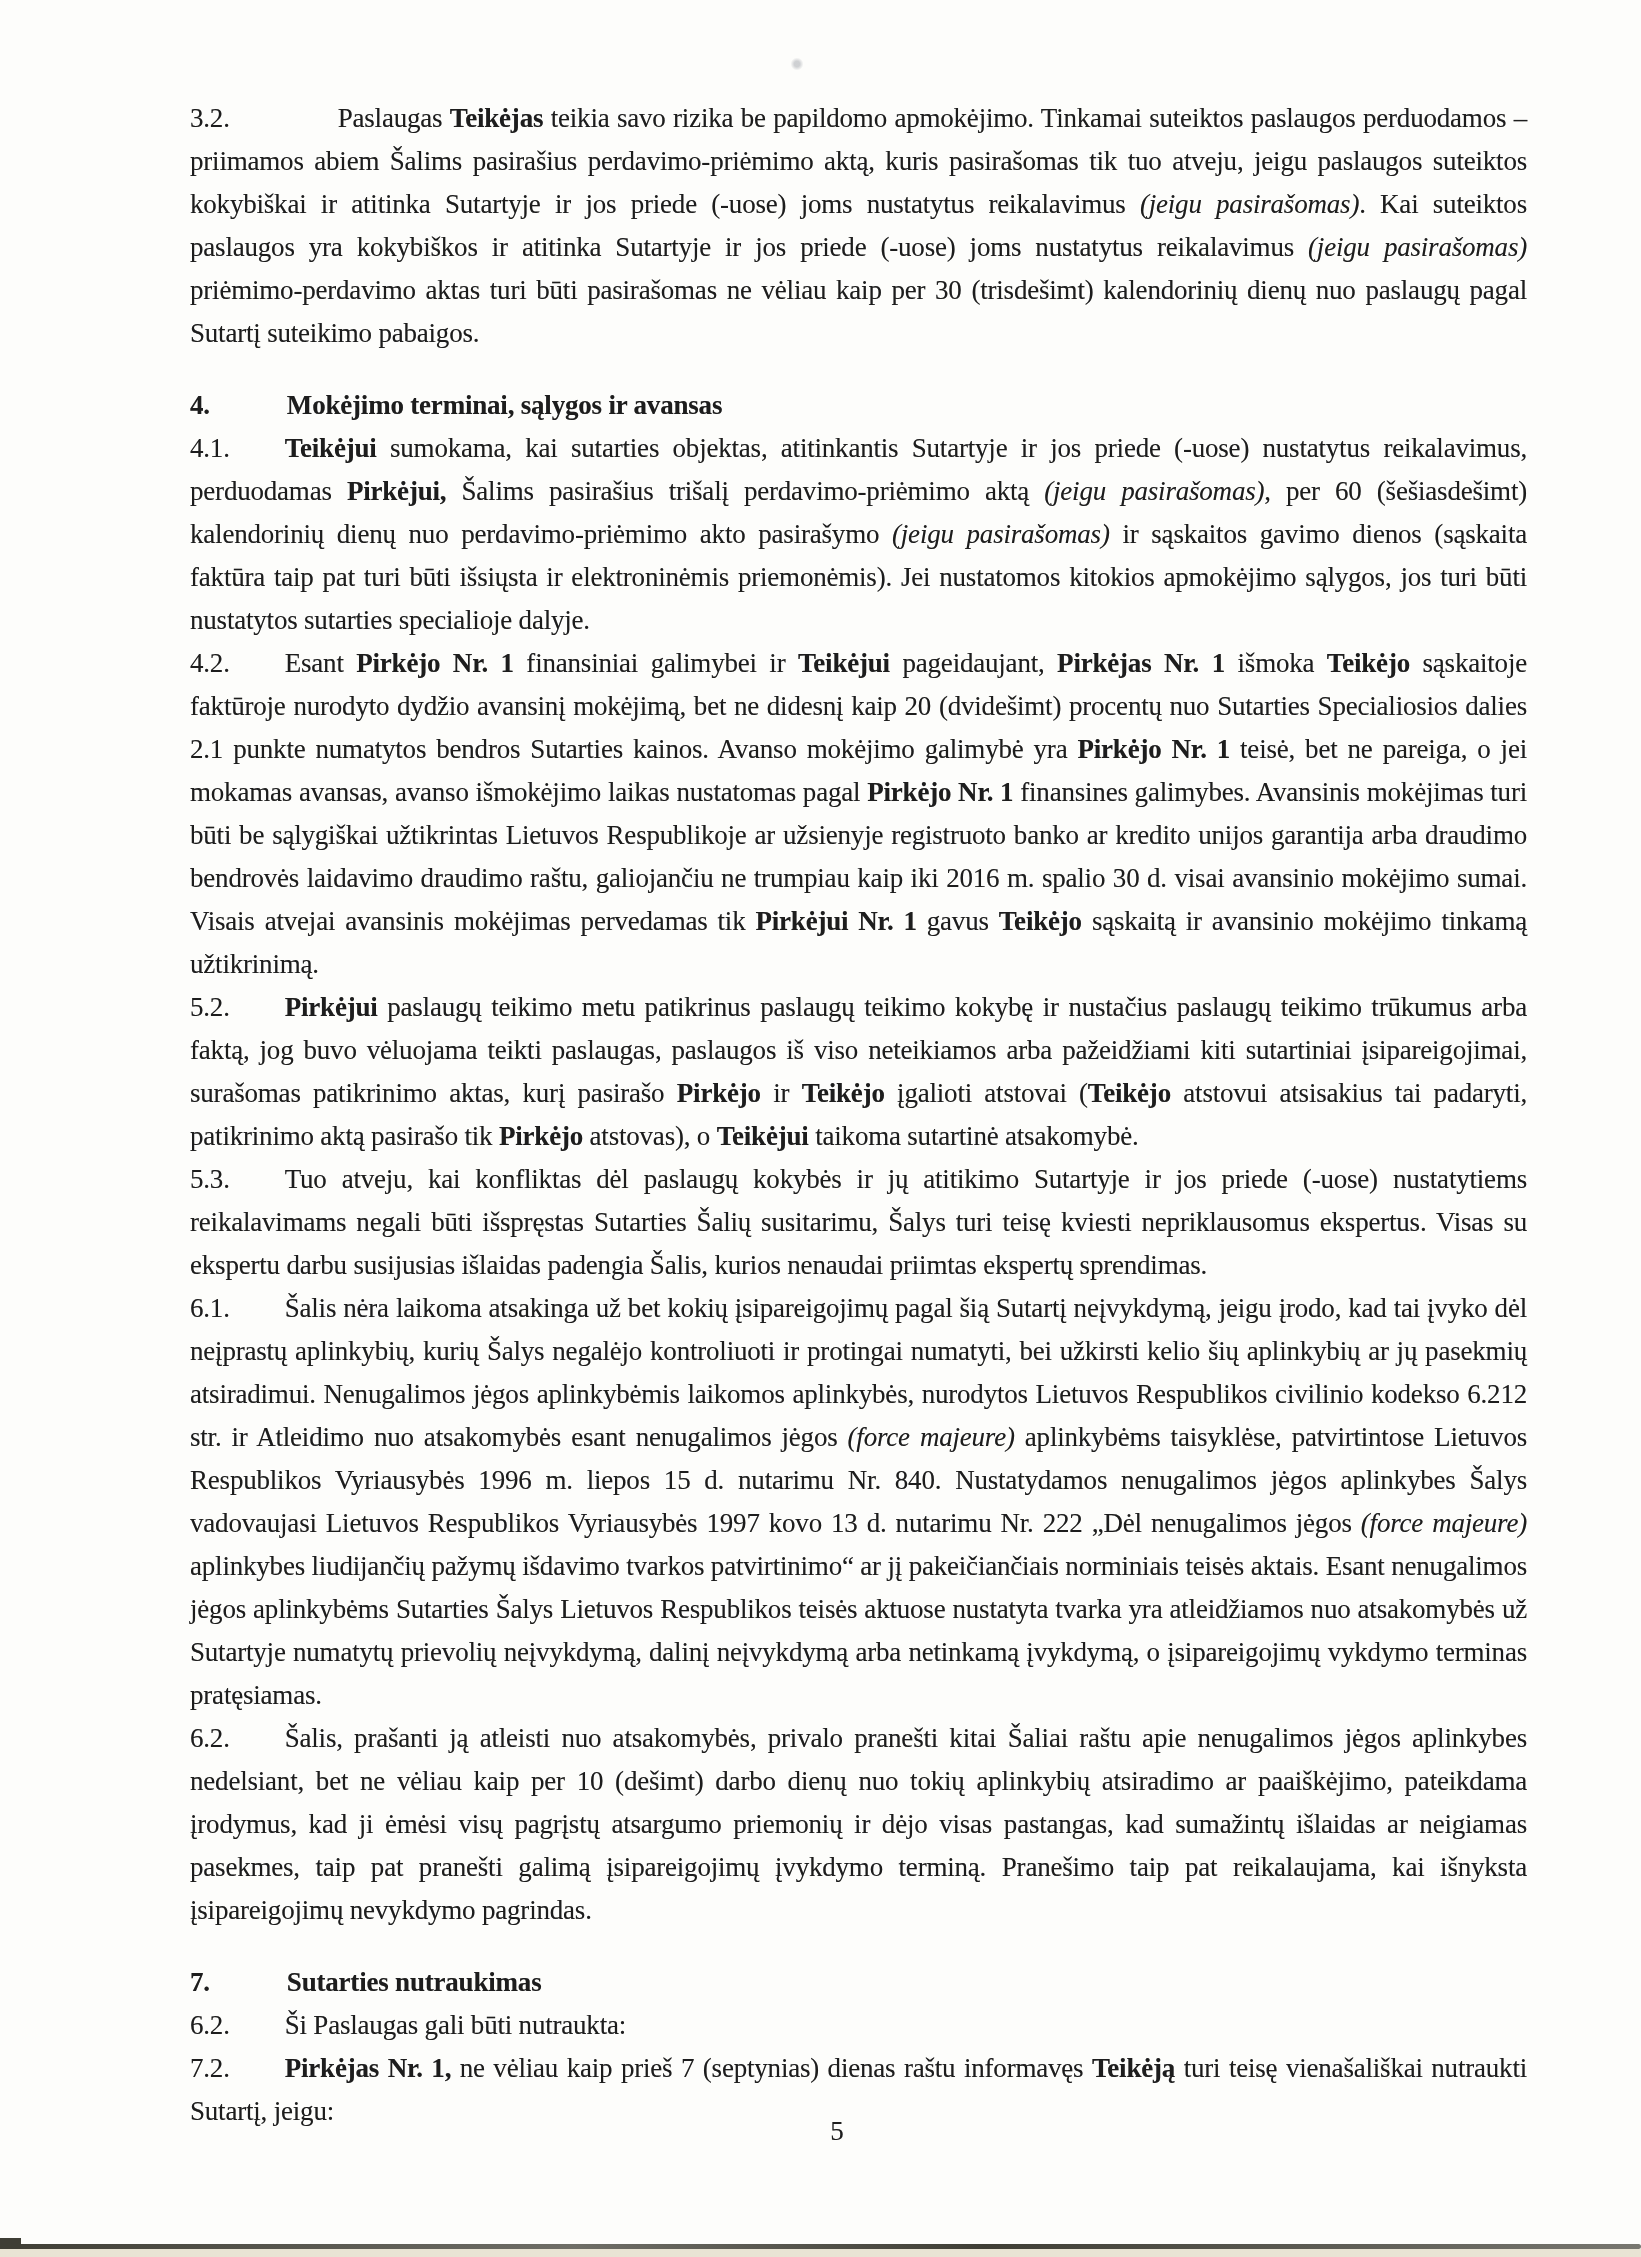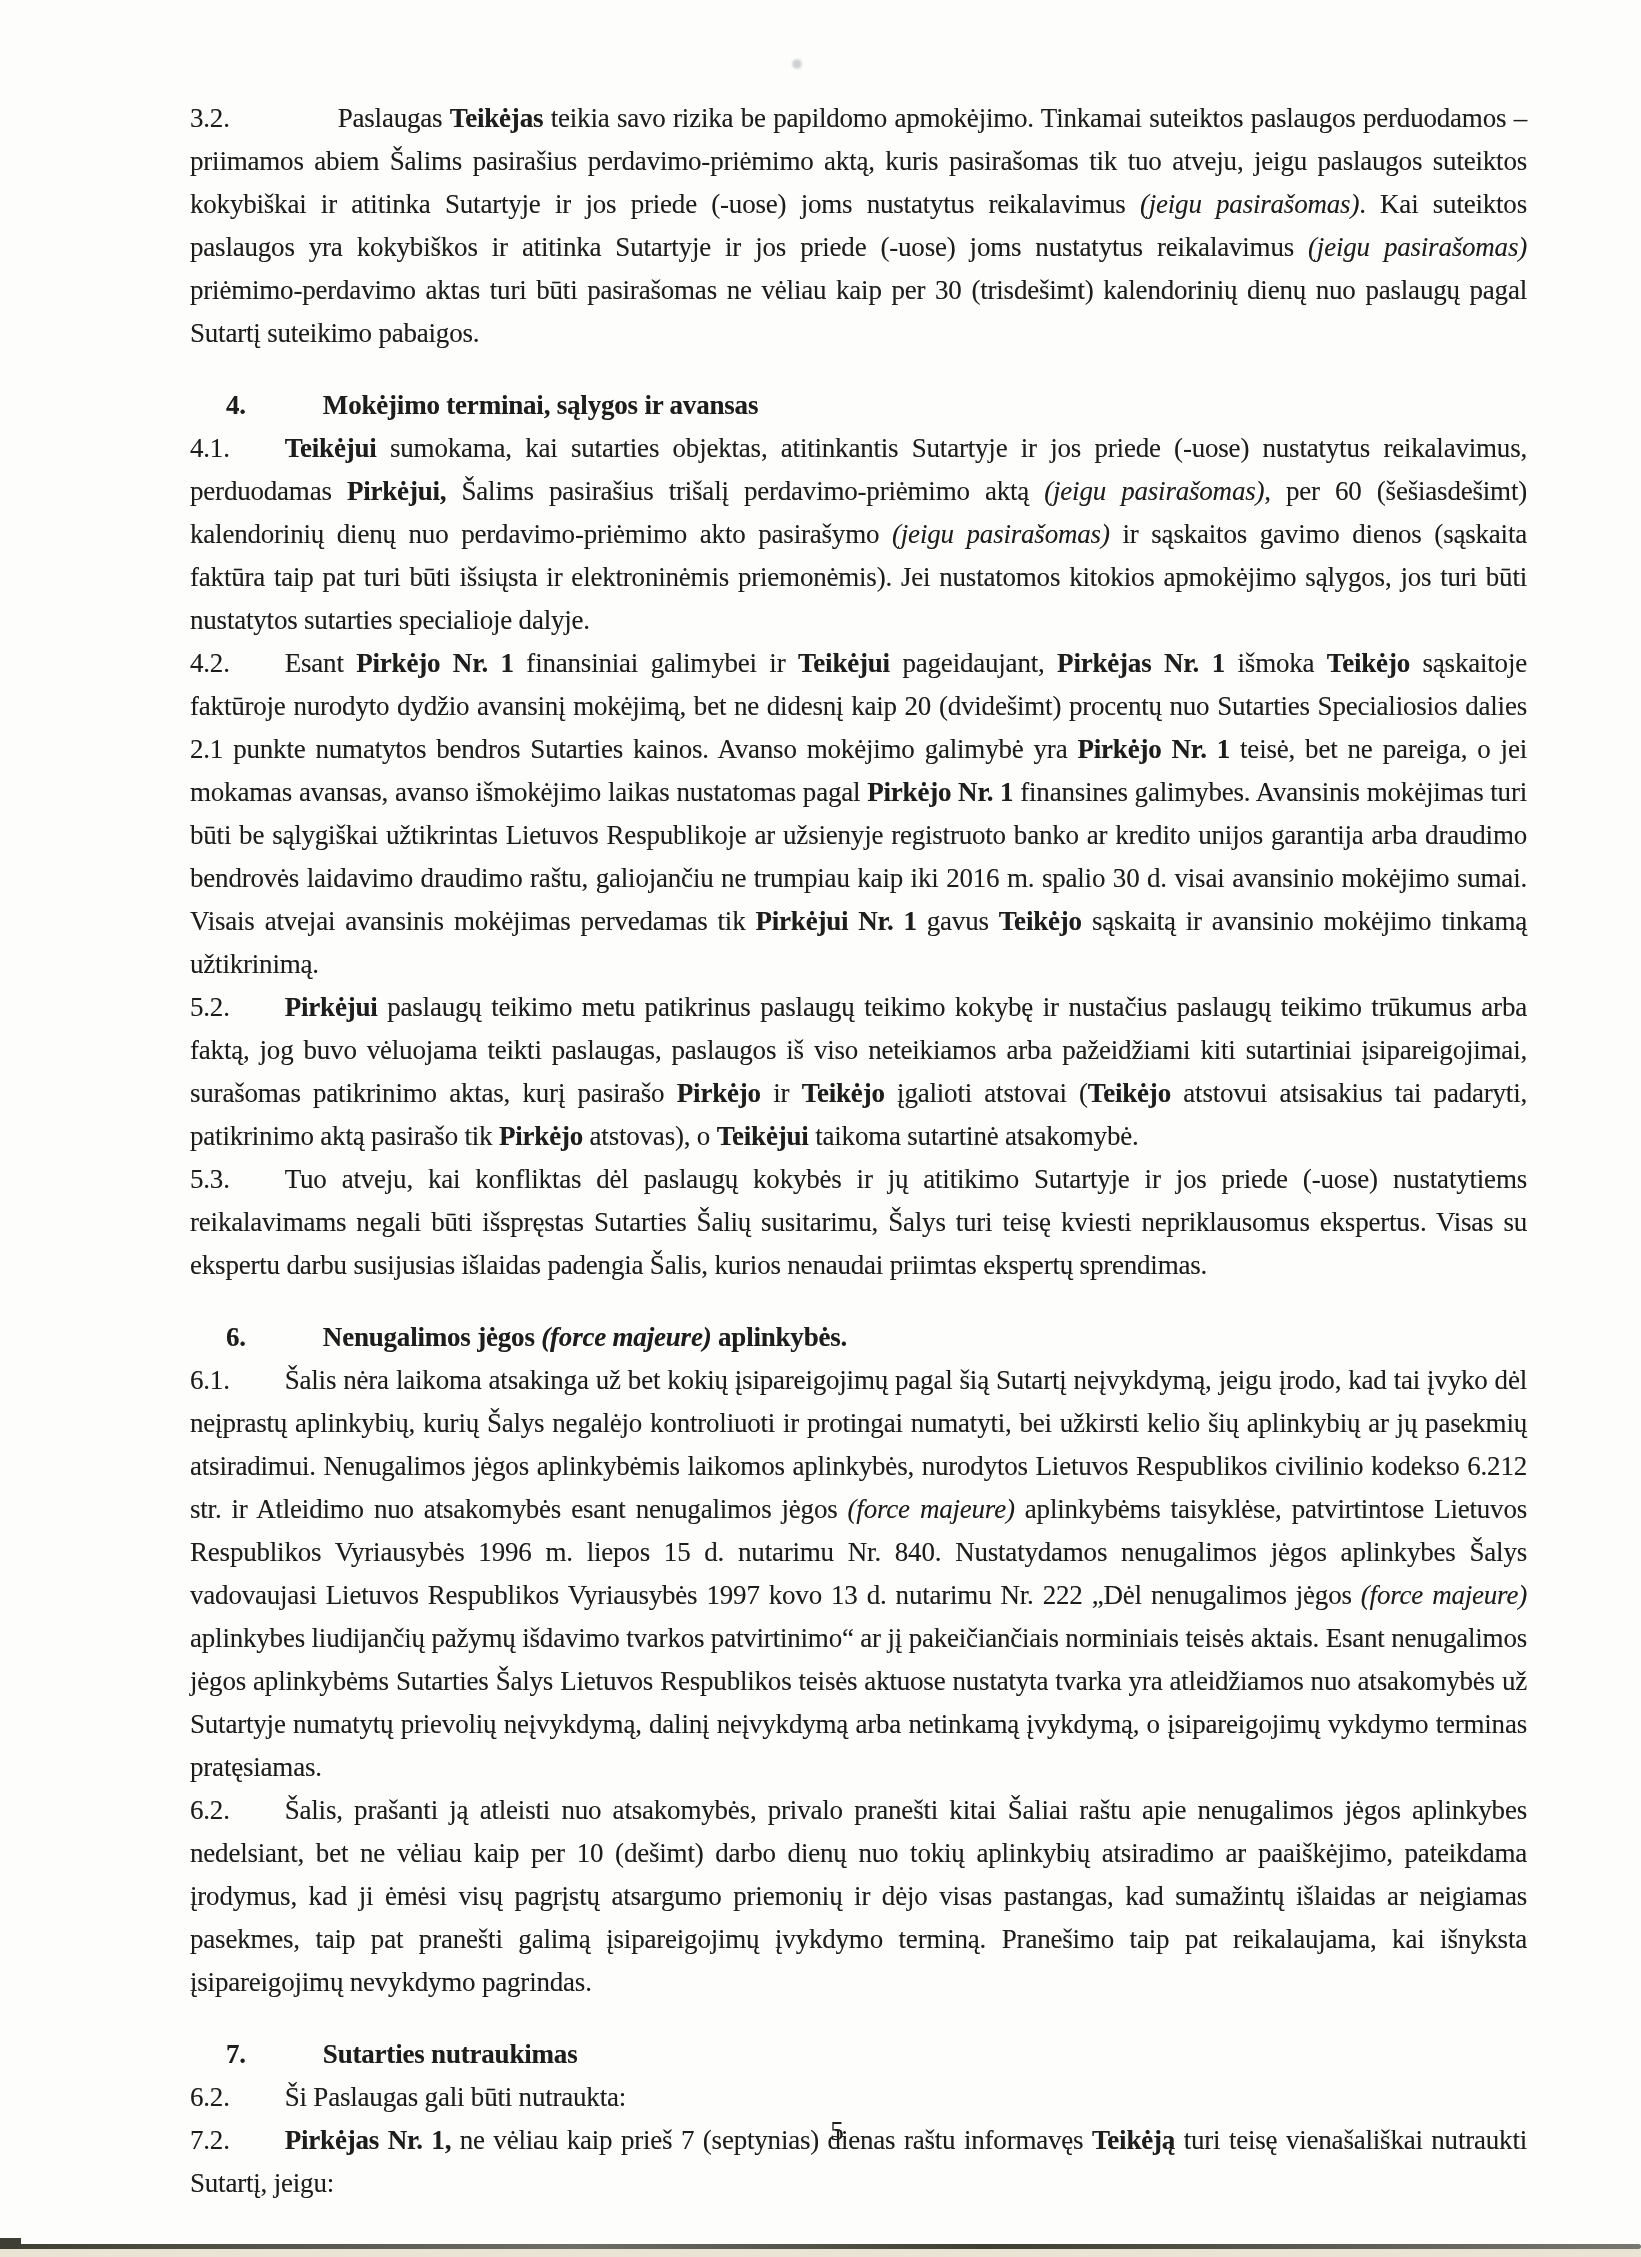--- a/index.html
+++ b/index.html
@@ -15,21 +15,21 @@
   .content{
     position:absolute;
     left:190px;top:97px;width:1337px;
     font-size:27px;line-height:43px;
     letter-spacing:-0.2px;
     text-shadow:0 0 0.6px rgba(20,20,20,.35);
   }
   .para{text-align:justify;hyphens:none;}
   .para .num{white-space:nowrap;}
   .para .tab{display:inline-block;height:1px;}
-  .heading{font-weight:bold;margin-top:29px;margin-left:36px;}
+  .heading{font-weight:bold;margin-top:29px;}
   .b{font-weight:bold;}
   .i{font-style:italic;}
   .page-number{
     position:absolute;left:0;right:0;top:2114px;
     text-align:center;padding-left:33px;
     font-size:27px;line-height:34px;
     text-shadow:0 0 0.6px rgba(20,20,20,.35);
   }
   .speck{
     position:absolute;left:790px;top:58px;width:13.5px;height:11.6px;
@@ -54,21 +54,20 @@
 
 <div class="page">
   <div class="speck"></div>
   <main class="content" id="contract-body">
       <div class="para"><span class="num">3.2.</span><span class="tab" style="width: 108px;"></span><span class="">Paslaugas </span><span class="b ">Teikėjas</span><span class=""> teikia savo rizika be papildomo apmokėjimo. Tinkamai suteiktos paslaugos perduodamos – priimamos abiem Šalims pasirašius perdavimo-priėmimo aktą, kuris pasirašomas tik tuo atveju, jeigu paslaugos suteiktos kokybiškai ir atitinka Sutartyje ir jos priede (-uose) joms nustatytus reikalavimus </span><span class="i">(jeigu pasirašomas)</span><span class="">. Kai suteiktos paslaugos yra kokybiškos ir atitinka Sutartyje ir jos priede (-uose) joms nustatytus reikalavimus </span><span class="i">(jeigu pasirašomas)</span><span class=""> priėmimo-perdavimo aktas turi būti pasirašomas ne vėliau kaip per 30 (trisdešimt) kalendorinių dienų nuo paslaugų pagal Sutartį suteikimo pabaigos.</span></div>
       <div class="para heading"><span class="num">4.</span><span class="tab" style="width: 77px;"></span><span class="b ">Mokėjimo terminai, sąlygos ir avansas</span></div>
       <div class="para"><span class="num">4.1.</span><span class="tab" style="width: 55px;"></span><span class="b ">Teikėjui</span><span class=""> sumokama, kai sutarties objektas, atitinkantis Sutartyje ir jos priede (-uose) nustatytus reikalavimus, perduodamas </span><span class="b ">Pirkėjui,</span><span class=""> Šalims pasirašius trišalį perdavimo-priėmimo aktą </span><span class="i">(jeigu pasirašomas)</span><span class="">, per 60 (šešiasdešimt) kalendorinių dienų nuo perdavimo-priėmimo akto pasirašymo </span><span class="i">(jeigu pasirašomas)</span><span class=""> ir sąskaitos gavimo dienos (sąskaita faktūra taip pat turi būti išsiųsta ir elektroninėmis priemonėmis). Jei nustatomos kitokios apmokėjimo sąlygos, jos turi būti nustatytos sutarties specialioje dalyje.</span></div>
       <div class="para"><span class="num">4.2.</span><span class="tab" style="width: 55px;"></span><span class="">Esant </span><span class="b ">Pirkėjo Nr. 1</span><span class=""> finansiniai galimybei ir </span><span class="b ">Teikėjui</span><span class=""> pageidaujant, </span><span class="b ">Pirkėjas Nr. 1</span><span class=""> išmoka </span><span class="b ">Teikėjo</span><span class=""> sąskaitoje faktūroje nurodyto dydžio avansinį mokėjimą, bet ne didesnį kaip 20 (dvidešimt) procentų nuo Sutarties Specialiosios dalies 2.1 punkte numatytos bendros Sutarties kainos. Avanso mokėjimo galimybė yra </span><span class="b ">Pirkėjo Nr. 1</span><span class=""> teisė, bet ne pareiga, o jei mokamas avansas, avanso išmokėjimo laikas nustatomas pagal </span><span class="b ">Pirkėjo Nr. 1</span><span class=""> finansines galimybes. Avansinis mokėjimas turi būti be sąlygiškai užtikrintas Lietuvos Respublikoje ar užsienyje registruoto banko ar kredito unijos garantija arba draudimo bendrovės laidavimo draudimo raštu, galiojančiu ne trumpiau kaip iki 2016 m. spalio 30 d. visai avansinio mokėjimo sumai. Visais atvejai avansinis mokėjimas pervedamas tik </span><span class="b ">Pirkėjui Nr. 1</span><span class=""> gavus </span><span class="b ">Teikėjo</span><span class=""> sąskaitą ir avansinio mokėjimo tinkamą užtikrinimą.</span></div>
       <div class="para"><span class="num">5.2.</span><span class="tab" style="width: 55px;"></span><span class="b ">Pirkėjui</span><span class=""> paslaugų teikimo metu patikrinus paslaugų teikimo kokybę ir nustačius paslaugų teikimo trūkumus arba faktą, jog buvo vėluojama teikti paslaugas, paslaugos iš viso neteikiamos arba pažeidžiami kiti sutartiniai įsipareigojimai, surašomas patikrinimo aktas, kurį pasirašo </span><span class="b ">Pirkėjo</span><span class=""> ir </span><span class="b ">Teikėjo</span><span class=""> įgalioti atstovai (</span><span class="b ">Teikėjo</span><span class=""> atstovui atsisakius tai padaryti, patikrinimo aktą pasirašo tik </span><span class="b ">Pirkėjo</span><span class=""> atstovas), o </span><span class="b ">Teikėjui</span><span class=""> taikoma sutartinė atsakomybė.</span></div>
       <div class="para"><span class="num">5.3.</span><span class="tab" style="width: 55px;"></span><span class="">Tuo atveju, kai konfliktas dėl paslaugų kokybės ir jų atitikimo Sutartyje ir jos priede (-uose) nustatytiems reikalavimams negali būti išspręstas Sutarties Šalių susitarimu, Šalys turi teisę kviesti nepriklausomus ekspertus. Visas su ekspertu darbu susijusias išlaidas padengia Šalis, kurios nenaudai priimtas ekspertų sprendimas.</span></div>
-      <div class="para heading"><span class="num">6.</span><span class="tab" style="width: 77px;"></span><span class="b ">Nenugalimos jėgos </span><span class="b i">(force majeure)</span><span class="b "> aplinkybės.</span></div>
       <div class="para"><span class="num">6.1.</span><span class="tab" style="width: 55px;"></span><span class="">Šalis nėra laikoma atsakinga už bet kokių įsipareigojimų pagal šią Sutartį neįvykdymą, jeigu įrodo, kad tai įvyko dėl neįprastų aplinkybių, kurių Šalys negalėjo kontroliuoti ir protingai numatyti, bei užkirsti kelio šių aplinkybių ar jų pasekmių atsiradimui. Nenugalimos jėgos aplinkybėmis laikomos aplinkybės, nurodytos Lietuvos Respublikos civilinio kodekso 6.212 str. ir Atleidimo nuo atsakomybės esant nenugalimos jėgos </span><span class="i">(force majeure)</span><span class=""> aplinkybėms taisyklėse, patvirtintose Lietuvos Respublikos Vyriausybės 1996 m. liepos 15 d. nutarimu Nr. 840. Nustatydamos nenugalimos jėgos aplinkybes Šalys vadovaujasi Lietuvos Respublikos Vyriausybės 1997 kovo 13 d. nutarimu Nr. 222 „Dėl nenugalimos jėgos </span><span class="i">(force majeure)</span><span class=""> aplinkybes liudijančių pažymų išdavimo tvarkos patvirtinimo“ ar jį pakeičiančiais norminiais teisės aktais. Esant nenugalimos jėgos aplinkybėms Sutarties Šalys Lietuvos Respublikos teisės aktuose nustatyta tvarka yra atleidžiamos nuo atsakomybės už Sutartyje numatytų prievolių neįvykdymą, dalinį neįvykdymą arba netinkamą įvykdymą, o įsipareigojimų vykdymo terminas pratęsiamas.</span></div>
       <div class="para"><span class="num">6.2.</span><span class="tab" style="width: 55px;"></span><span class="">Šalis, prašanti ją atleisti nuo atsakomybės, privalo pranešti kitai Šaliai raštu apie nenugalimos jėgos aplinkybes nedelsiant, bet ne vėliau kaip per 10 (dešimt) darbo dienų nuo tokių aplinkybių atsiradimo ar paaiškėjimo, pateikdama įrodymus, kad ji ėmėsi visų pagrįstų atsargumo priemonių ir dėjo visas pastangas, kad sumažintų išlaidas ar neigiamas pasekmes, taip pat pranešti galimą įsipareigojimų įvykdymo terminą. Pranešimo taip pat reikalaujama, kai išnyksta įsipareigojimų nevykdymo pagrindas.</span></div>
       <div class="para heading"><span class="num">7.</span><span class="tab" style="width: 77px;"></span><span class="b ">Sutarties nutraukimas</span></div>
       <div class="para"><span class="num">6.2.</span><span class="tab" style="width: 55px;"></span><span class="">Ši Paslaugas gali būti nutraukta:</span></div>
       <div class="para"><span class="num">7.2.</span><span class="tab" style="width: 55px;"></span><span class="b ">Pirkėjas Nr. 1,</span><span class=""> ne vėliau kaip prieš 7 (septynias) dienas raštu informavęs </span><span class="b ">Teikėją</span><span class=""> turi teisę vienašališkai nutraukti Sutartį, jeigu:</span></div>
     </main>
   <div class="page-number">5</div>
   <div class="edge-corner"></div>
   <div class="edge-light"></div>
   <div class="edge-dark"></div>

